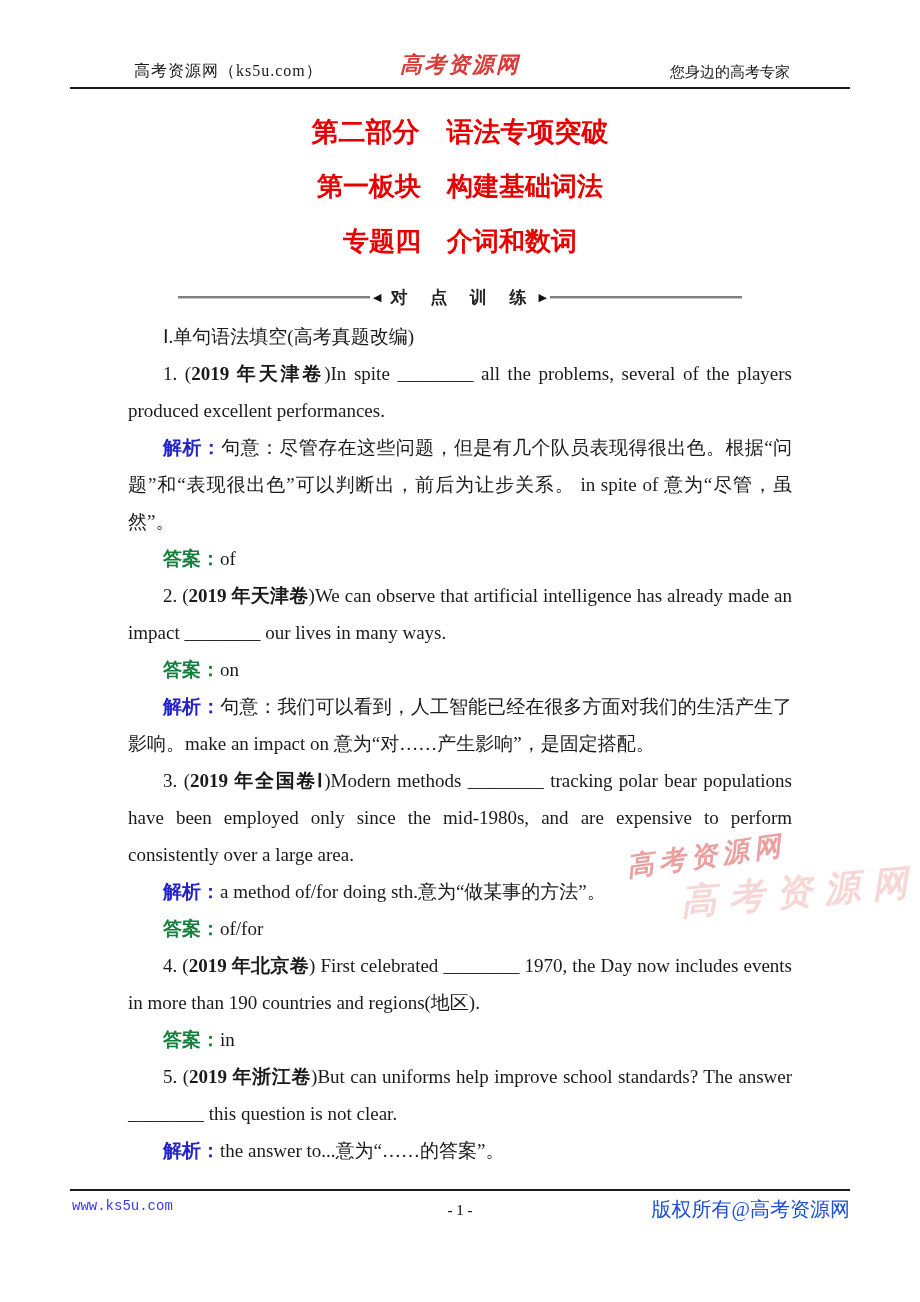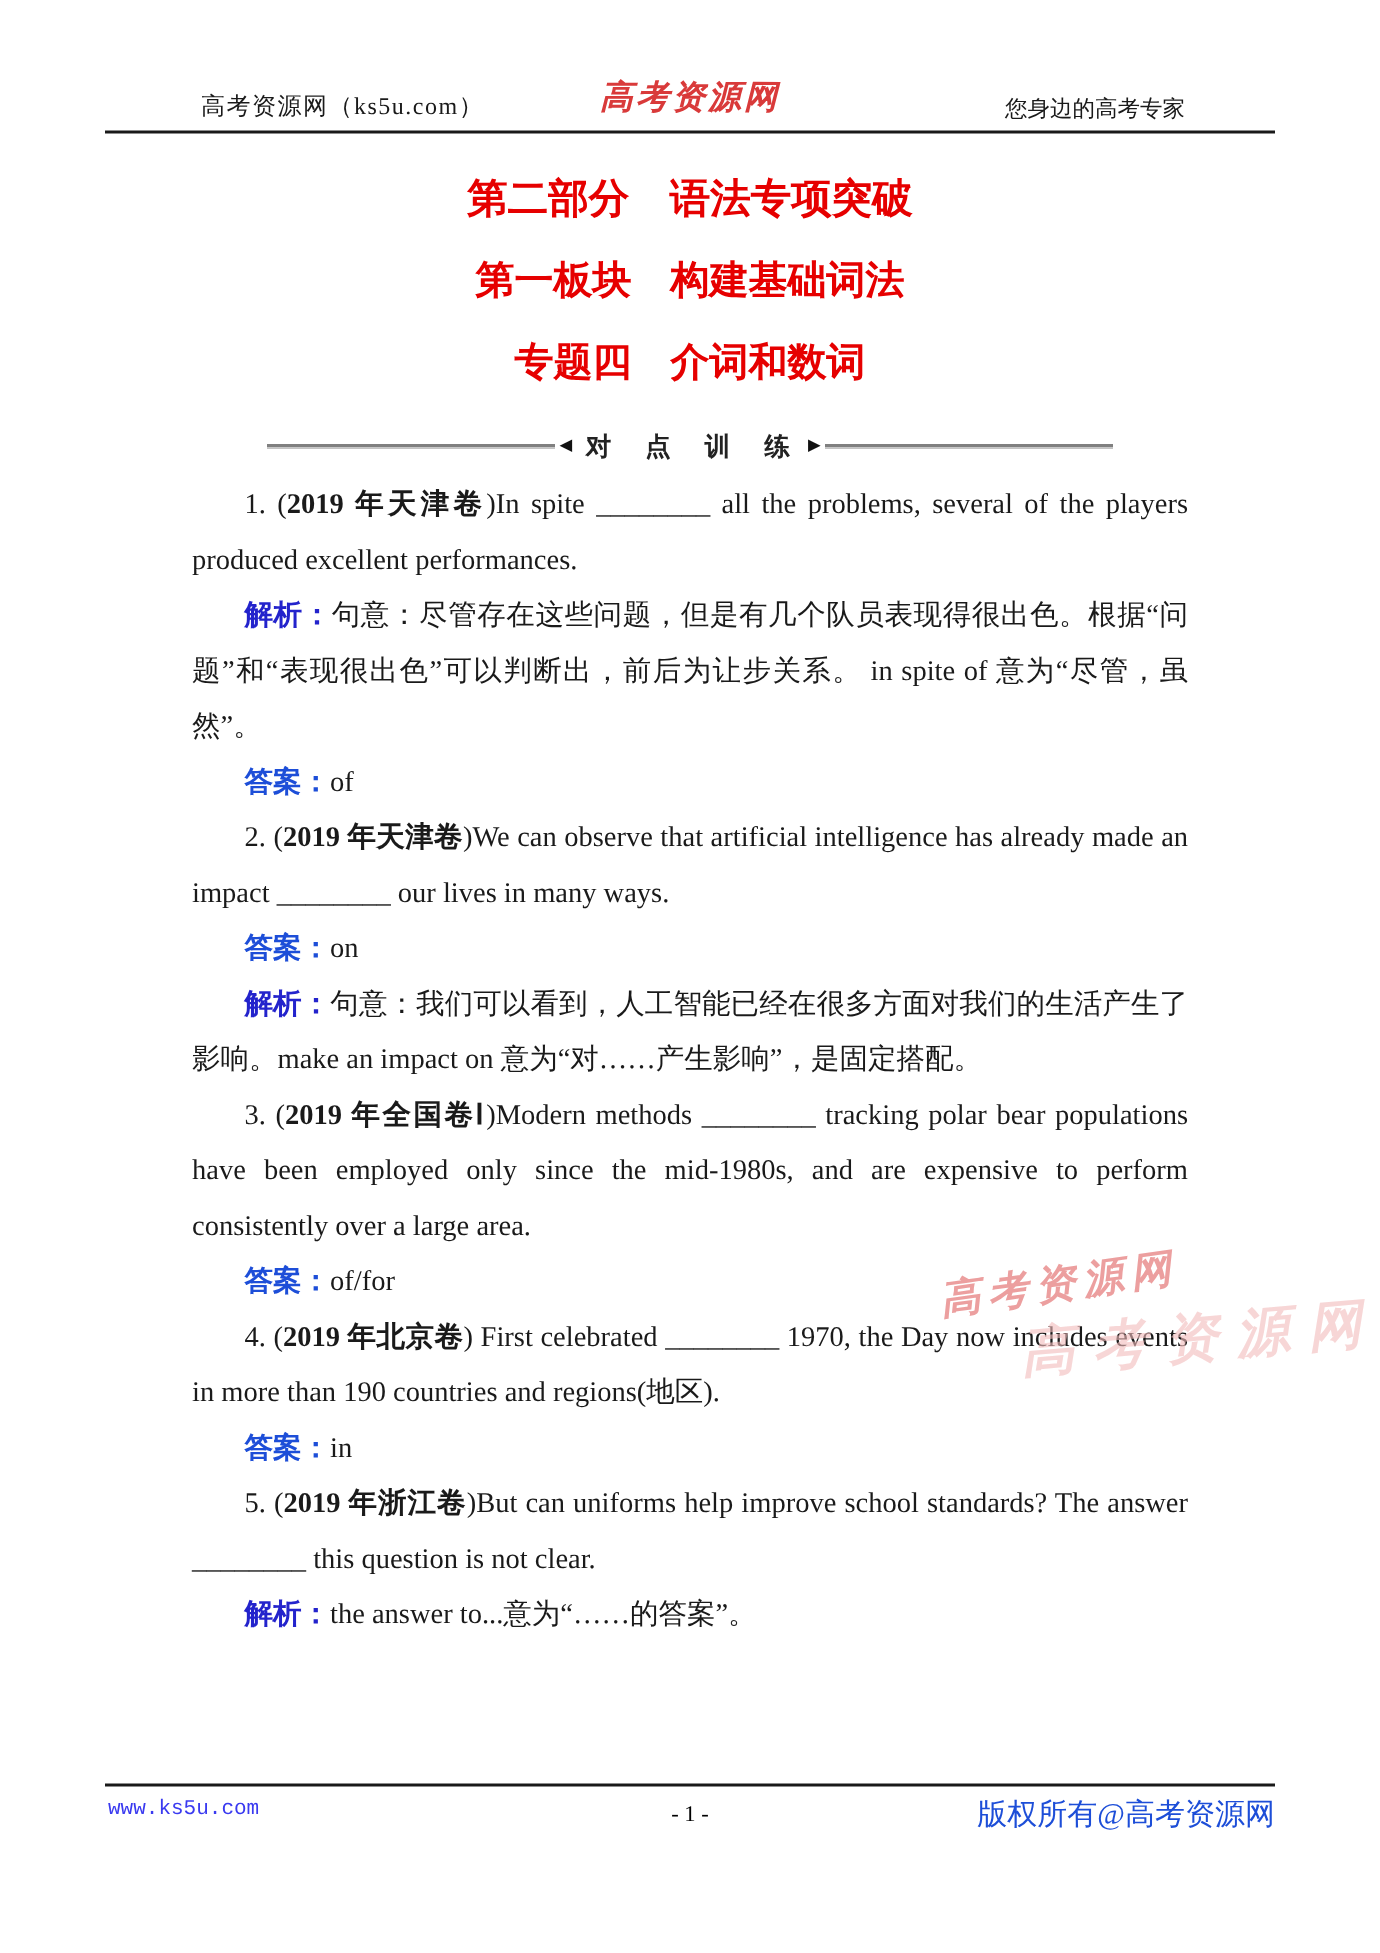--- a/index.html
+++ b/index.html
@@ -26,21 +26,21 @@
   .sep-line{flex:1;height:2px;background:#808080;border-bottom:1px solid #c8c8c8;}
   .sep-arrow{font-size:11px;color:#111;margin:0 3px;line-height:1;}
   .sep-label{font-family:"Liberation Sans",sans-serif;font-size:17px;font-weight:bold;
     letter-spacing:9px;margin-left:6px;text-align:right;}
   
   main{margin:9px 128px 0;width:664px;font-size:19px;line-height:37px;
     text-align:justify;}
   main p{margin:0;text-indent:35px;}
   .lbl{font-family:"Liberation Sans",sans-serif;font-weight:bold;margin-top:47px;}
   .lbl-analysis{color:#2323cc;}
-  .lbl-answer{color:#1d4ed8;}
+  .lbl-answer{color:#15803d;}
   .src{font-weight:bold;}
   
   .watermark{position:absolute;font-style:italic;font-weight:bold;
     font-family:"Liberation Serif",serif;white-space:nowrap;pointer-events:none;}
   .wm1{left:626px;top:838px;font-size:27px;letter-spacing:5px;color:#e98f8f;
     transform:rotate(-8deg);opacity:.85;}
   .wm2{left:680px;top:868px;font-size:36px;letter-spacing:12px;color:#f2bcbc;
     transform:rotate(-5deg);opacity:.6;}
   
   footer{position:absolute;left:0;right:0;top:1184px;}
@@ -69,35 +69,37 @@
 
 <div class="separator">
   <span class="sep-line"></span>
   <span class="sep-arrow">◀</span>
   <span class="sep-label">对 点 训 练</span>
   <span class="sep-arrow">▶</span>
   <span class="sep-line"></span>
 </div>
 
 <main>
+  <p>Ⅰ.单句语法填空(高考真题改编)</p>
 
   <div>
     <p><span>1. (</span><span class="src">2019 年天津卷</span><span>)In spite ________ all the problems, several of the players produced excellent performances.</span></p>
     <p><span class="lbl lbl-analysis">解析：</span><span>句意：尽管存在这些问题，但是有几个队员表现得很出色。根据“问题”和“表现很出色”可以判断出，前后为让步关系。 in spite of 意为“尽管，虽然”。</span></p>
     <p><span class="lbl lbl-answer">答案：</span><span>of</span></p>
   </div>
 
   <div>
     <p><span>2. (</span><span class="src">2019 年天津卷</span><span>)We can observe that artificial intelligence has already made an impact ________ our lives in many ways.</span></p>
     <p><span class="lbl lbl-answer">答案：</span><span>on</span></p>
     <p><span class="lbl lbl-analysis">解析：</span><span>句意：我们可以看到，人工智能已经在很多方面对我们的生活产生了影响。make an impact on 意为“对……产生影响”，是固定搭配。</span></p>
   </div>
 
   <div>
     <p><span>3. (</span><span class="src">2019 年全国卷Ⅰ</span><span>)Modern methods ________ tracking polar bear populations have been employed only since the mid-1980s, and are expensive to perform consistently over a large area.</span></p>
+    <p><span class="lbl lbl-analysis">解析：</span><span>a method of/for doing sth.意为“做某事的方法”。</span></p>
     <p><span class="lbl lbl-answer">答案：</span><span>of/for</span></p>
   </div>
 
   <div>
     <p><span>4. (</span><span class="src">2019 年北京卷</span><span>) First celebrated ________ 1970, the Day now includes events in more than 190 countries and regions(地区).</span></p>
     <p><span class="lbl lbl-answer">答案：</span><span>in</span></p>
   </div>
 
   <div>
     <p><span>5. (</span><span class="src">2019 年浙江卷</span><span>)But can uniforms help improve school standards? The answer ________ this question is not clear.</span></p>

